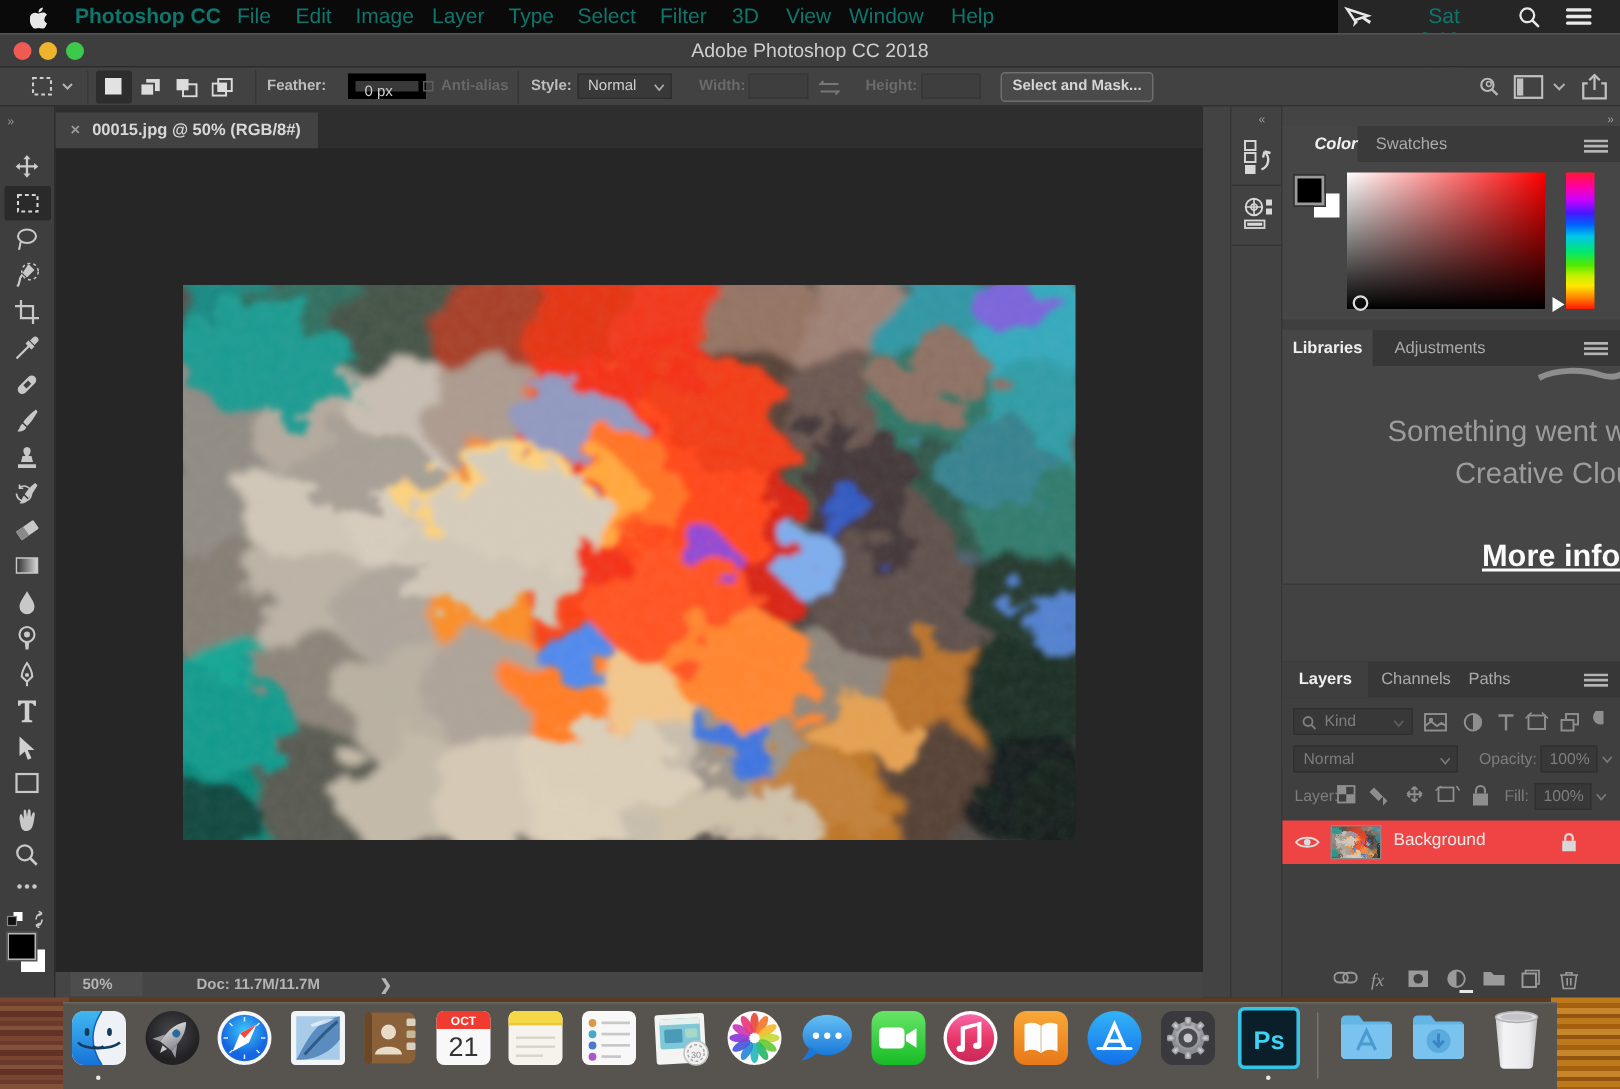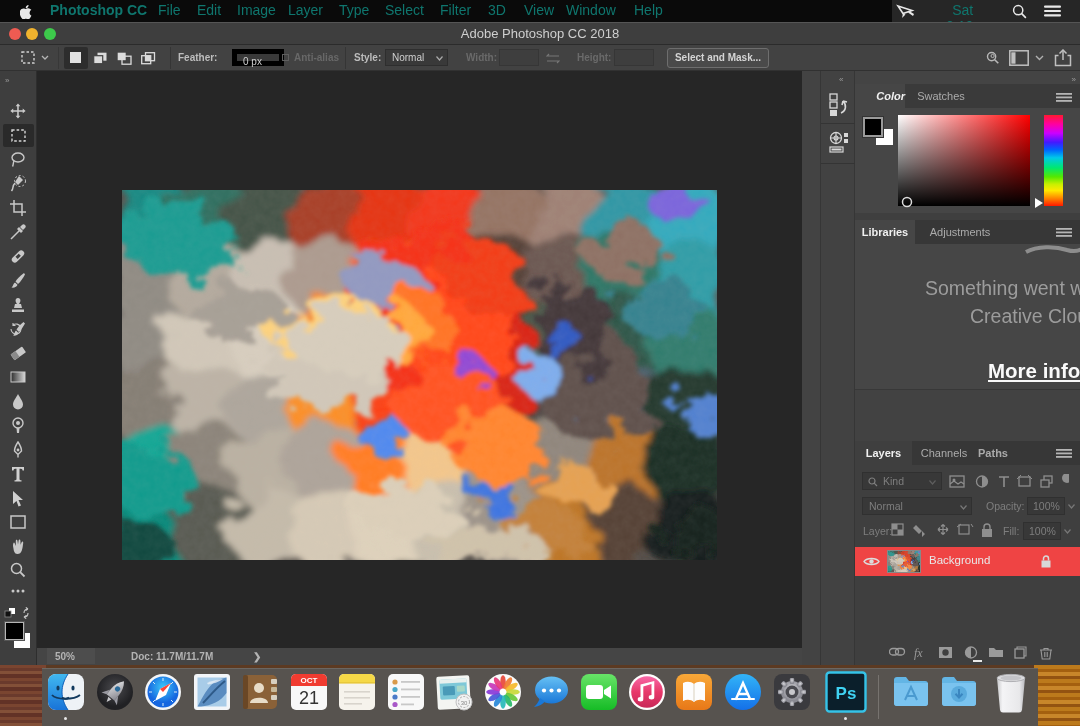--- a/index.html
+++ b/index.html
@@ -146,20 +146,23 @@
       <rect x="2.3" y="2.3" width="4.2" height="11.4" fill="#c0c0c0"></rect>
     </svg>
     <svg class="abs" style="left:1035px;top:10px;" width="9" height="6" viewBox="0 0 9 6">
       <path d="M1 1 L4.5 4.5 L8 1" fill="none" stroke="#b0b0b0" stroke-width="1.4"></path>
     </svg>
     <svg class="abs" style="left:1054px;top:4px;" width="18" height="18" viewBox="0 0 18 18">
       <path d="M4.5 6.5 H1.5 V16.5 H16.5 V6.5 H13.5" fill="none" stroke="#c0c0c0" stroke-width="1.5"></path>
       <line x1="9" y1="11" x2="9" y2="1.5" stroke="#c0c0c0" stroke-width="1.5"></line>
       <path d="M5.5 4.5 L9 1 L12.5 4.5" fill="none" stroke="#c0c0c0" stroke-width="1.5"></path>
     </svg>
+  </div>
+  <div id="tabrow" class="abs">
+    <div id="doctab"><span style="color:#999;padding:0 8px 0 10px;">×</span>00015.jpg @ 50% (RGB/8#)</div>
   </div>
   <div id="toolbar" class="abs">
     <span class="abs" style="left:5px;top:5px;color:#9a9a9a;font-size:8px;">»</span>
 
     <svg class="abs" style="left:10px;top:32px" width="16" height="16" viewBox="0 0 16 16">
       <path d="M8 0 L10.5 3 H8.8 V7.2 H13 V5.5 L16 8 L13 10.5 V8.8 H8.8 V13 H10.5 L8 16 L5.5 13 H7.2 V8.8 H3 V10.5 L0 8 L3 5.5 V7.2 H7.2 V3 H5.5 Z" fill="#cccccc" transform="scale(0.95) translate(0.4,0.4)"></path>
     </svg>
 
     <div class="abs" style="left:3px;top:53px;width:31px;height:23px;background:#2a2a2a;border-radius:2px;"></div>
     <svg class="abs" style="left:11px;top:58px" width="15" height="13" viewBox="0 0 15 13">
@@ -470,21 +473,21 @@
       <div class="abs" style="left:133px;top:139px;color:#fafafa;font-size:20.5px;font-weight:bold;text-decoration:underline;white-space:nowrap;">More information</div>
       <div class="abs" style="left:0;top:169px;width:225px;height:1px;background:#383838;"></div>
       <div class="abs" style="left:0;top:170px;width:225px;height:72px;background:#424242;"></div>
       <div class="abs" style="left:0;top:242px;width:225px;height:50px;background:#464646;"></div>
     </div>
 
     <div class="abs" style="left:0;top:370px;width:225px;height:224px;background:#3f3f3f;">
       <div class="abs" style="left:0;top:0;width:225px;height:24px;background:#373737;"></div>
       <div class="abs" style="left:0;top:0;width:57px;height:24px;background:#3f3f3f;color:#f0f0f0;font-size:11px;font-weight:bold;text-align:center;line-height:24px;">Layers</div>
       <div class="abs" style="left:57px;top:0;width:64px;height:24px;color:#ababab;font-size:11px;text-align:center;line-height:24px;">Channels</div>
-      <div class="abs" style="left:114px;top:0;width:48px;height:24px;color:#ababab;font-size:11px;text-align:center;line-height:24px;font-weight:bold;">Paths</div>
+      <div class="abs" style="left:114px;top:0;width:48px;height:24px;color:#ababab;font-size:11px;text-align:center;line-height:24px;">Paths</div>
       <svg class="abs" style="right:8px;top:8px" width="16" height="9" viewBox="0 0 16 9">
         <rect x="0" y="0" width="16" height="1.8" fill="#b5b5b5"></rect>
           <rect x="0" y="3.5" width="16" height="1.8" fill="#b5b5b5"></rect>
           <rect x="0" y="7" width="16" height="1.8" fill="#b5b5b5"></rect>
       </svg>
 
       <div class="abs" style="left:7px;top:31px;width:80px;height:18px;background:#383838;border:1px solid #303030;color:#7e7e7e;font-size:10.5px;padding:2px 0 0 20px;">Kind
         <svg class="abs" style="left:5px;top:4px" width="10" height="10" viewBox="0 0 10 10">
             <circle cx="4" cy="4" r="3" fill="none" stroke="#7e7e7e" stroke-width="1.2"></circle>
             <line x1="6.2" y1="6.2" x2="9" y2="9" stroke="#7e7e7e" stroke-width="1.2"></line>

